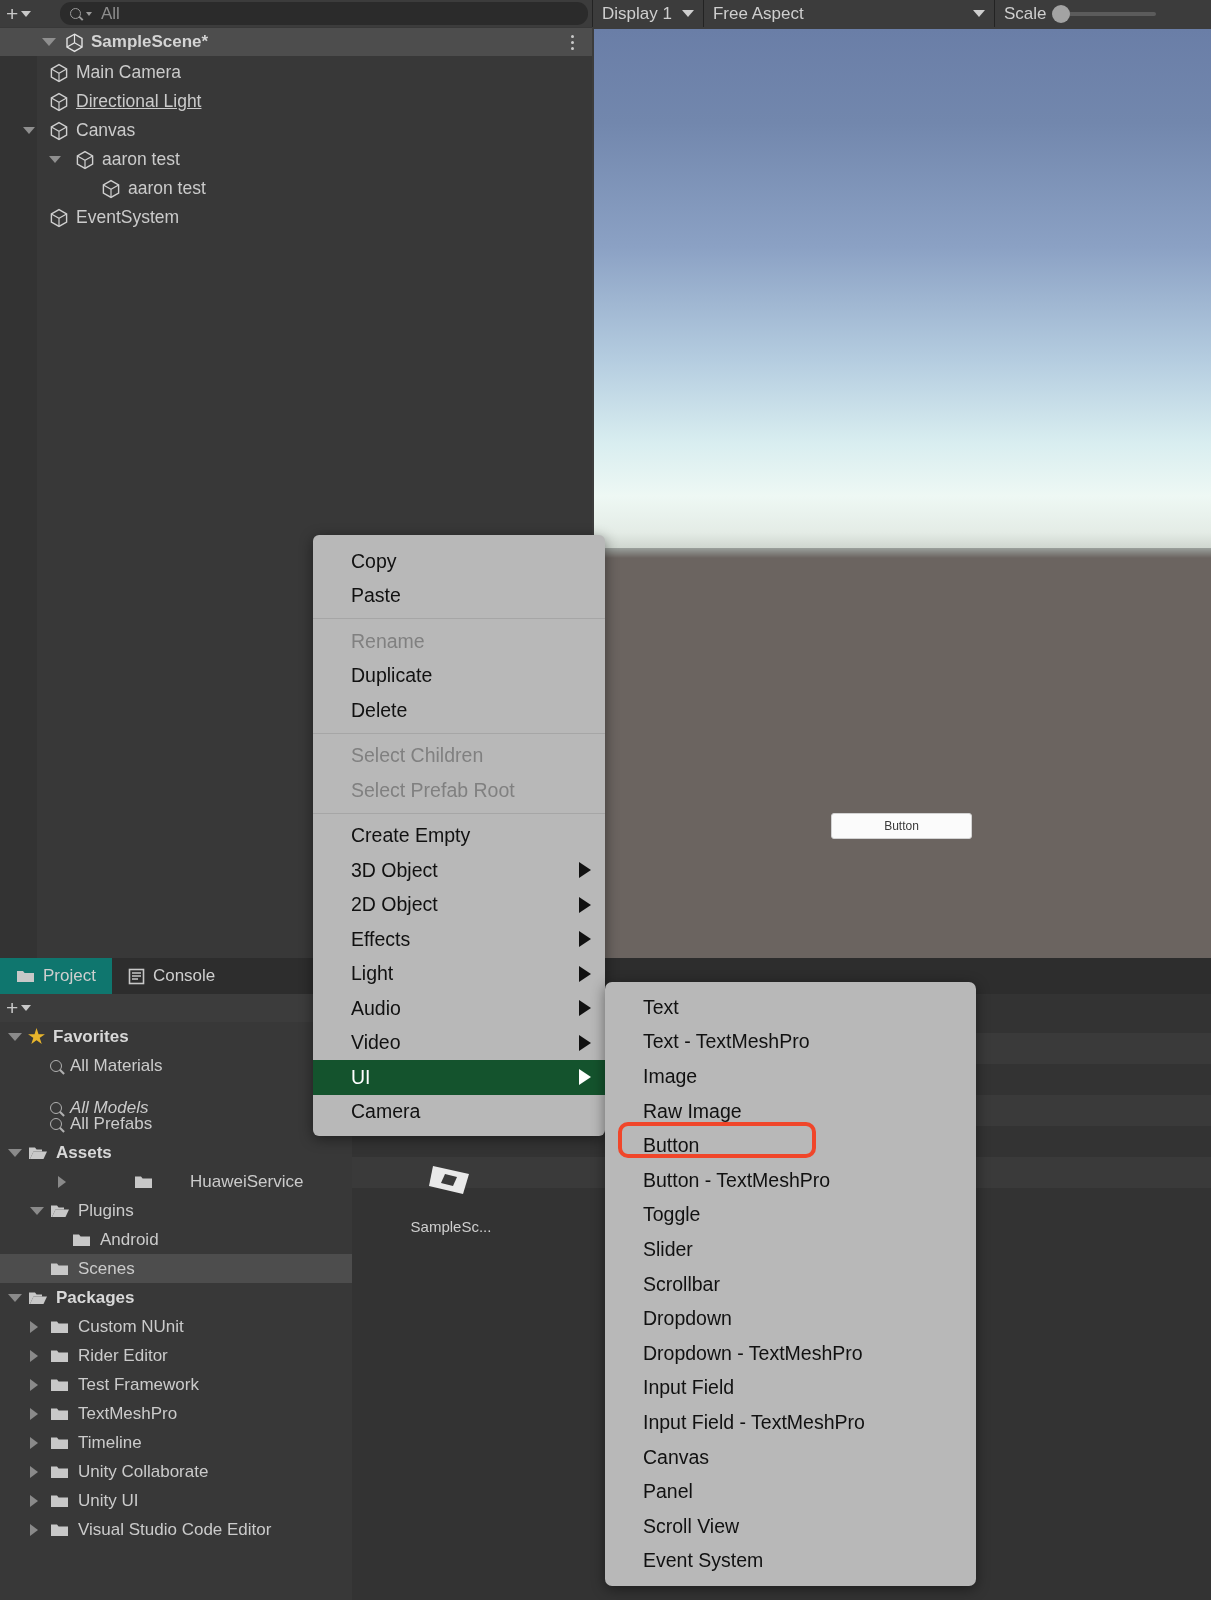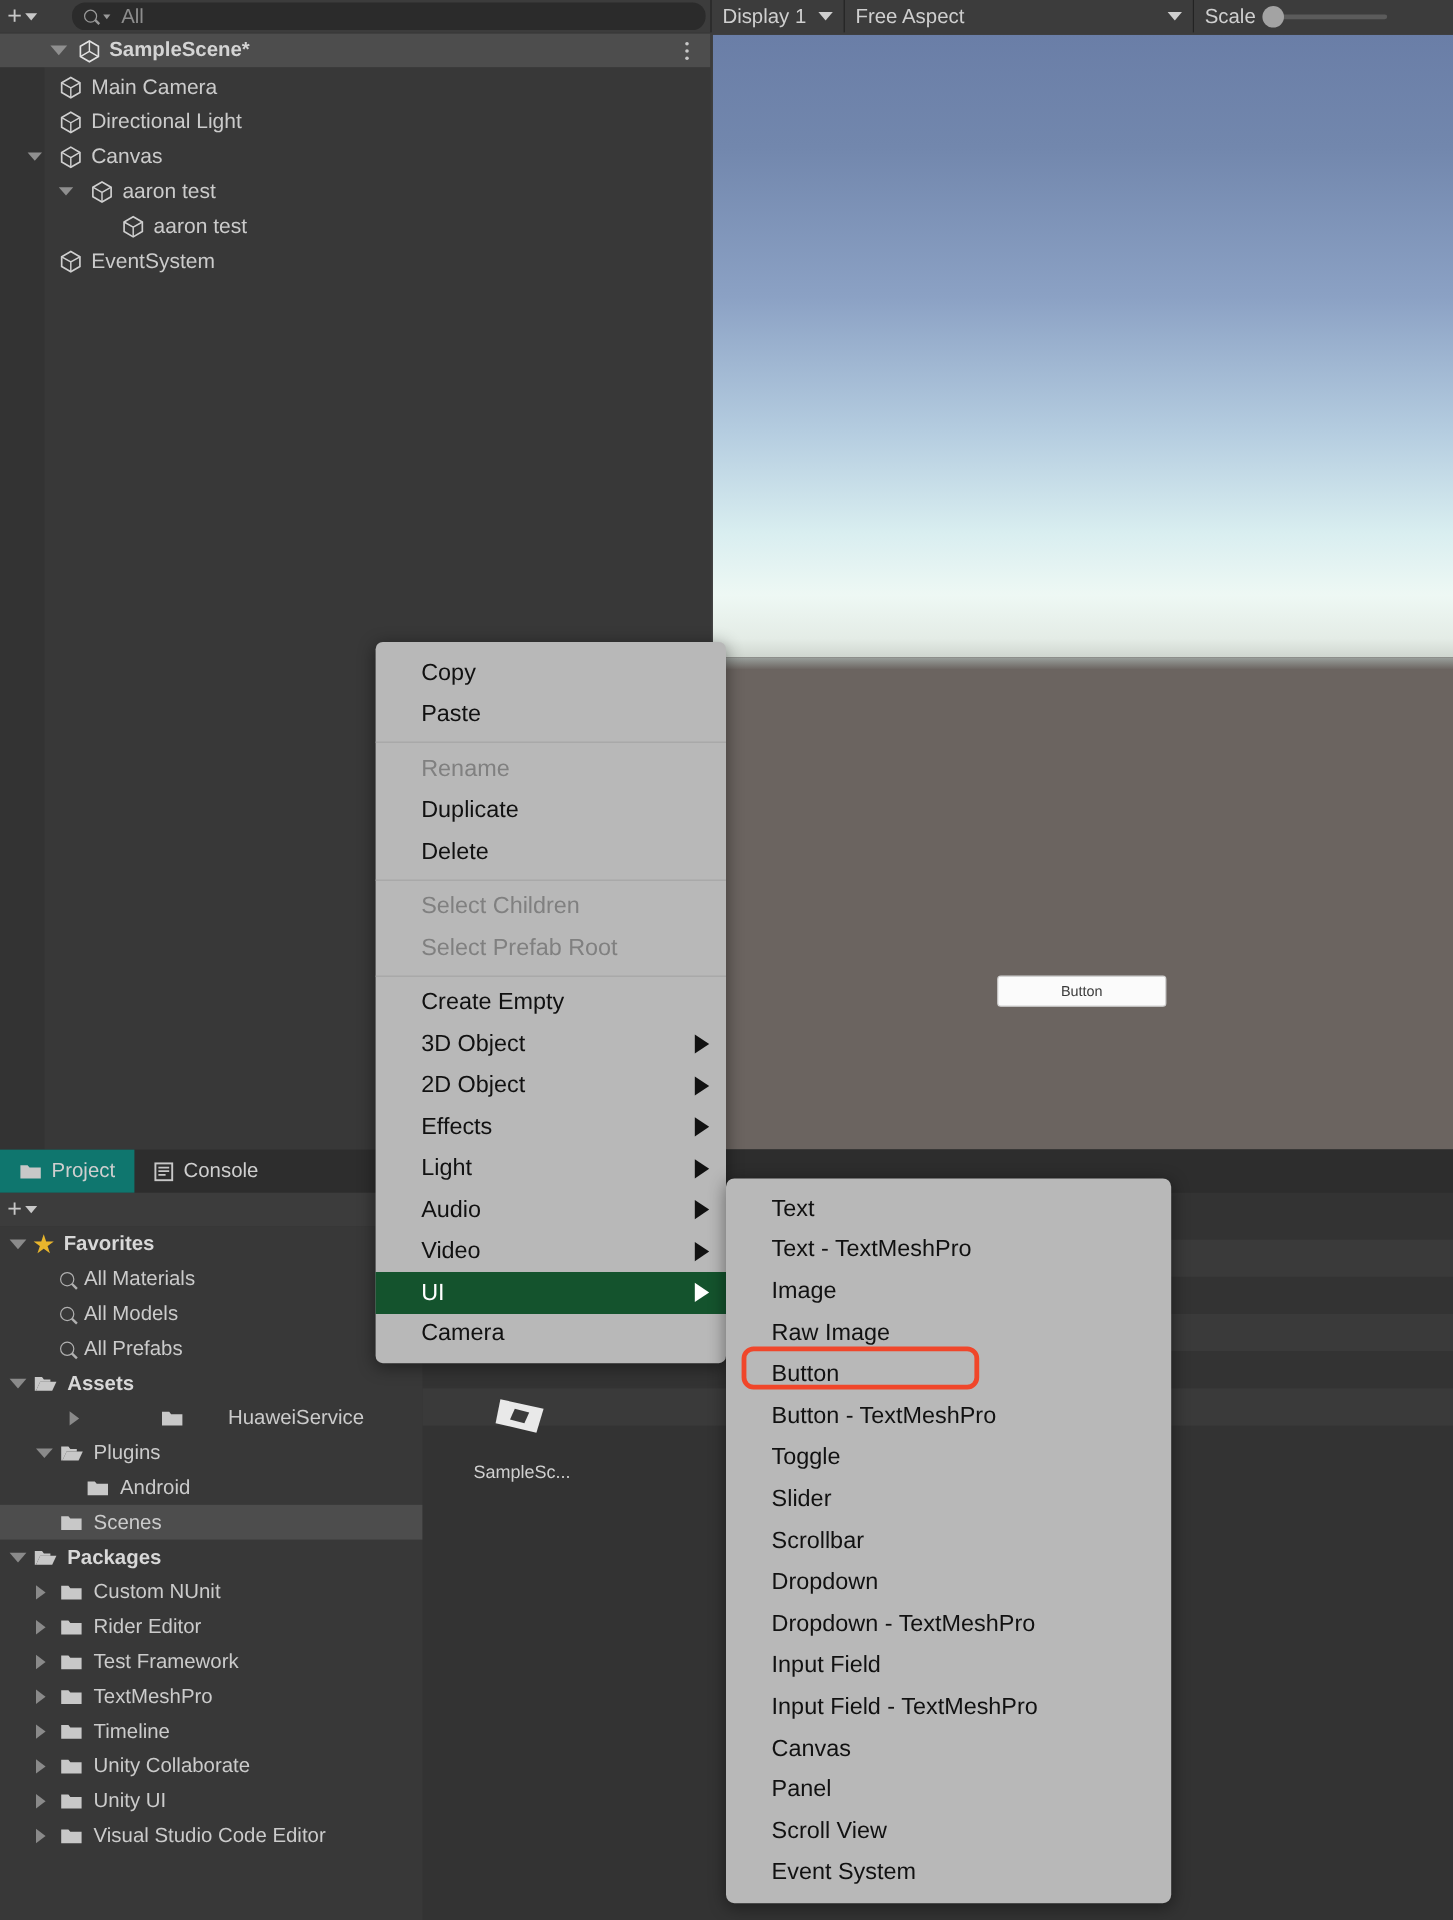--- a/index.html
+++ b/index.html
@@ -81,21 +81,21 @@
   .proj-list { position:absolute; left:0; top:64px; width:352px; height:578px; background:#383838; }
   .proj-row { position:absolute; left:0; width:352px; height:29px; display:flex; align-items:center; font-size:17px; color:#cbcbcb; }
   .proj-row.sel { background:#4d4d4d; }
   .proj-row.bold { font-weight:bold; color:#d8d8d8; }
   .row-tri { width:0;height:0;border-top:6px solid transparent;border-bottom:6px solid transparent;border-left:8px solid #8a8a8a; flex:none; }
   .row-tri-open { width:0;height:0;border-left:7px solid transparent;border-right:7px solid transparent;border-top:8px solid #8a8a8a; flex:none; }
   .star { color:#e8b52c; font-size:19px; flex:none; }
   .smag { width:12px;height:12px;border:1.8px solid #b0b0b0;border-radius:50%;position:relative;flex:none; }
   .smag::after { content:"";position:absolute;width:1.8px;height:6px;background:#b0b0b0;right:-2px;bottom:-4px;transform:rotate(-45deg); }
 
-  .scene-asset { position:absolute; left:380px; top:1160px; width:110px; text-align:center; }
+  .scene-asset { position:absolute; left:396px; top:1160px; width:110px; text-align:center; }
   .scene-asset-label { font-size:15px; color:#cfcfcf; margin-top:8px; }
 
   
   .ctxmenu {
     position:absolute; left:313px; top:535px; width:292px;
     background:#b8b8b8; border-radius:6px;
     box-shadow:0 3px 14px rgba(0,0,0,.45);
     padding:9px 0 7px 0; color:#111;
   }
   .ctx-item { height:34.5px; display:flex; align-items:center; padding:0 14px 0 38px; font-size:19.5px; color:#111; }
@@ -155,21 +155,21 @@
 
     <div id="hier-items">
         <div class="hier-item" style="top: 58px; left: 0px;">
           <span style="width:48px;display:inline-block"></span>
           <svg class="cube" width="22" height="22" viewBox="0 0 22 22">
             <path d="M11 2.6 18.6 7v8L11 19.4 3.4 15V7z" fill="none" stroke="#cfcfcf" stroke-width="1.4"></path>
             <path d="M3.4 7 11 11.3 18.6 7M11 11.3V19.4" fill="none" stroke="#cfcfcf" stroke-width="1.2"></path>
           </svg>
           <span>Main Camera</span>
         </div>
-        <div class="hier-item" style="top: 87px; left: 0px;">
+        <div class="hier-item" style="top: 87px; left: 0px; text-decoration: underline;">
           <span style="width:48px;display:inline-block"></span>
           <svg class="cube" width="22" height="22" viewBox="0 0 22 22">
             <path d="M11 2.6 18.6 7v8L11 19.4 3.4 15V7z" fill="none" stroke="#cfcfcf" stroke-width="1.4"></path>
             <path d="M3.4 7 11 11.3 18.6 7M11 11.3V19.4" fill="none" stroke="#cfcfcf" stroke-width="1.2"></path>
           </svg>
           <span>Directional Light</span>
         </div>
         <div class="hier-item" style="top: 116px; left: 0px;">
           <span class="tri-small" style="position:absolute;left:23px"></span>
           <span style="width:48px;display:inline-block"></span>
@@ -277,21 +277,21 @@
           <span>Favorites</span>
         </div>
         <div class="proj-row" style="top: 29px;">
           <span style="width:30px;display:inline-block;flex:none"></span>
           <span style="width:20px;display:inline-block"></span>
           <span style="display:flex;align-items:center;flex:none;margin-right:8px">
             <span class="smag"></span>
           </span>
           <span>All Materials</span>
         </div>
-        <div class="proj-row" style="top: 58px;">
+        <div class="proj-row" style="top: 71px; font-style: italic;">
           <span style="width:30px;display:inline-block;flex:none"></span>
           <span style="width:20px;display:inline-block"></span>
           <span style="display:flex;align-items:center;flex:none;margin-right:8px">
             <span class="smag"></span>
           </span>
           <span>All Models</span>
         </div>
         <div class="proj-row" style="top: 87px;">
           <span style="width:30px;display:inline-block;flex:none"></span>
           <span style="width:20px;display:inline-block"></span>

